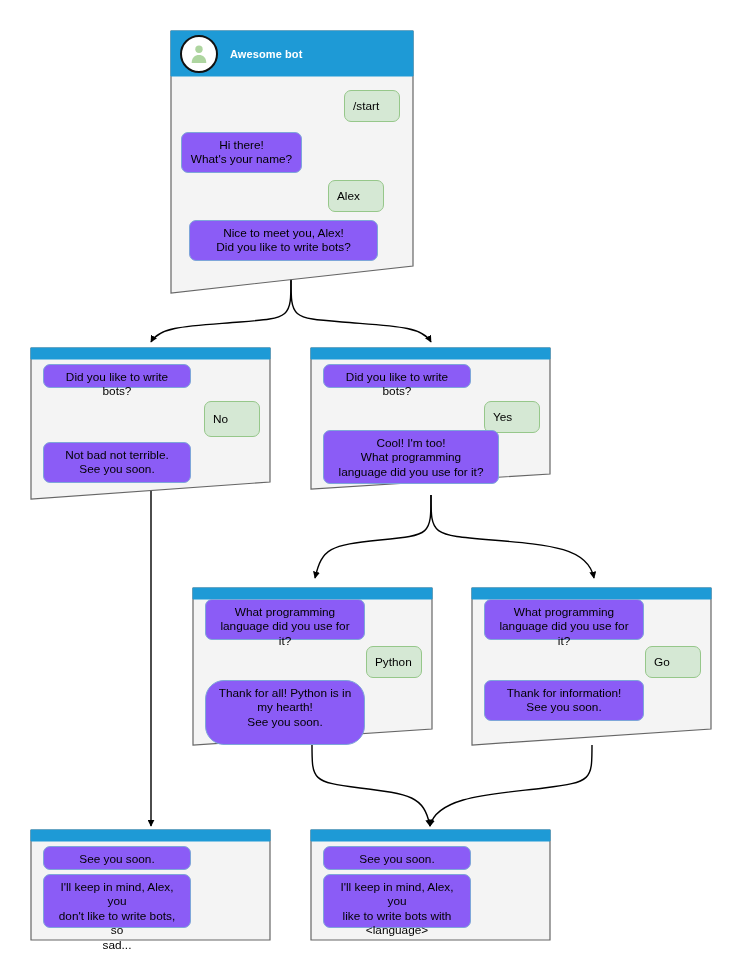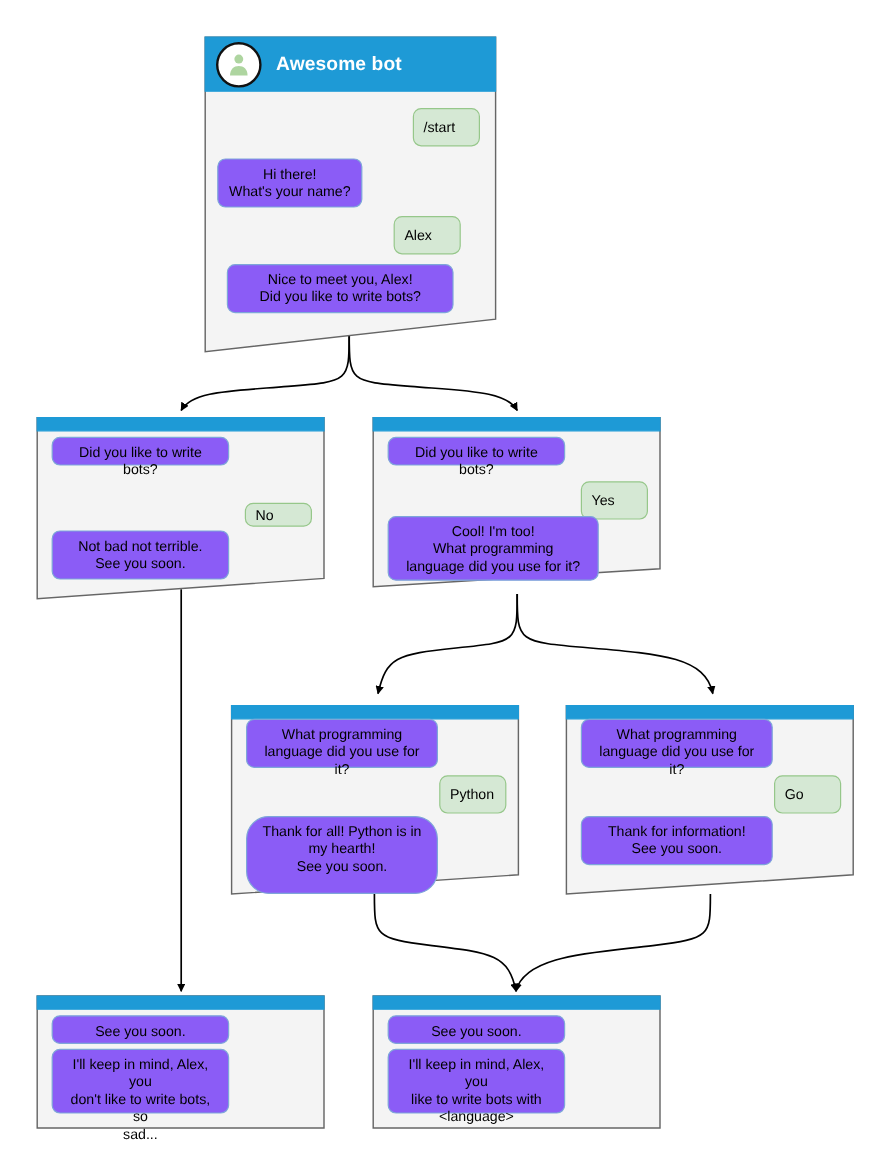--- a/index.html
+++ b/index.html
@@ -51,21 +51,21 @@
     left: 0;
     top: 0;
     width: 100%;
     display: flex;
     align-items: center;
     box-sizing: border-box;
   }
   .title-text {
     color: #ffffff;
     font-weight: bold;
-    font-size: 16px;
+    font-size: 11px;
     letter-spacing: 0.1px;
     white-space: nowrap;
   }
   .avatar {
     width: 38px;
     height: 38px;
     border-radius: 50%;
     background: #ffffff;
     border: 2px solid #111111;
     box-sizing: border-box;
@@ -159,21 +159,21 @@
   </div>
 
   <div class="node" style="left:29px; top:346px; width:243px; height:156px;">
     <svg class="shell" viewBox="0 0 243 156" preserveAspectRatio="none">
       <polygon points="2,2 241,2 241,136 2,153" fill="#f4f4f4" stroke="#666666" stroke-width="1.2"></polygon>
       <polygon points="2,2 241,2 241,13 2,13" fill="#1e9ad6" stroke="#1e9ad6" stroke-width="1"></polygon>
     </svg>
     <div class="content">
       <div class="bubble bot" style="left:14px; top:18px; width:148px; height:24px;">Did you like to write bots?</div>
 
-      <div class="bubble user centered" style="right:12px; top:73px; width:56px; height:20px; justify-content:flex-start;">No</div>
+      <div class="bubble user centered" style="right:12px; top:55px; width:56px; height:36px; justify-content:flex-start;">No</div>
 
       <div class="bubble bot" style="left:14px; top:96px; width:148px; height:41px;">Not bad not terrible.
 See you soon.</div>
     </div>
   </div>
 
   <div class="node" style="left:309px; top:346px; width:243px; height:146px;">
     <svg class="shell" viewBox="0 0 243 146" preserveAspectRatio="none">
       <polygon points="2,2 241,2 241,128 2,143" fill="#f4f4f4" stroke="#666666" stroke-width="1.2"></polygon>
       <polygon points="2,2 241,2 241,13 2,13" fill="#1e9ad6" stroke="#1e9ad6" stroke-width="1"></polygon>

